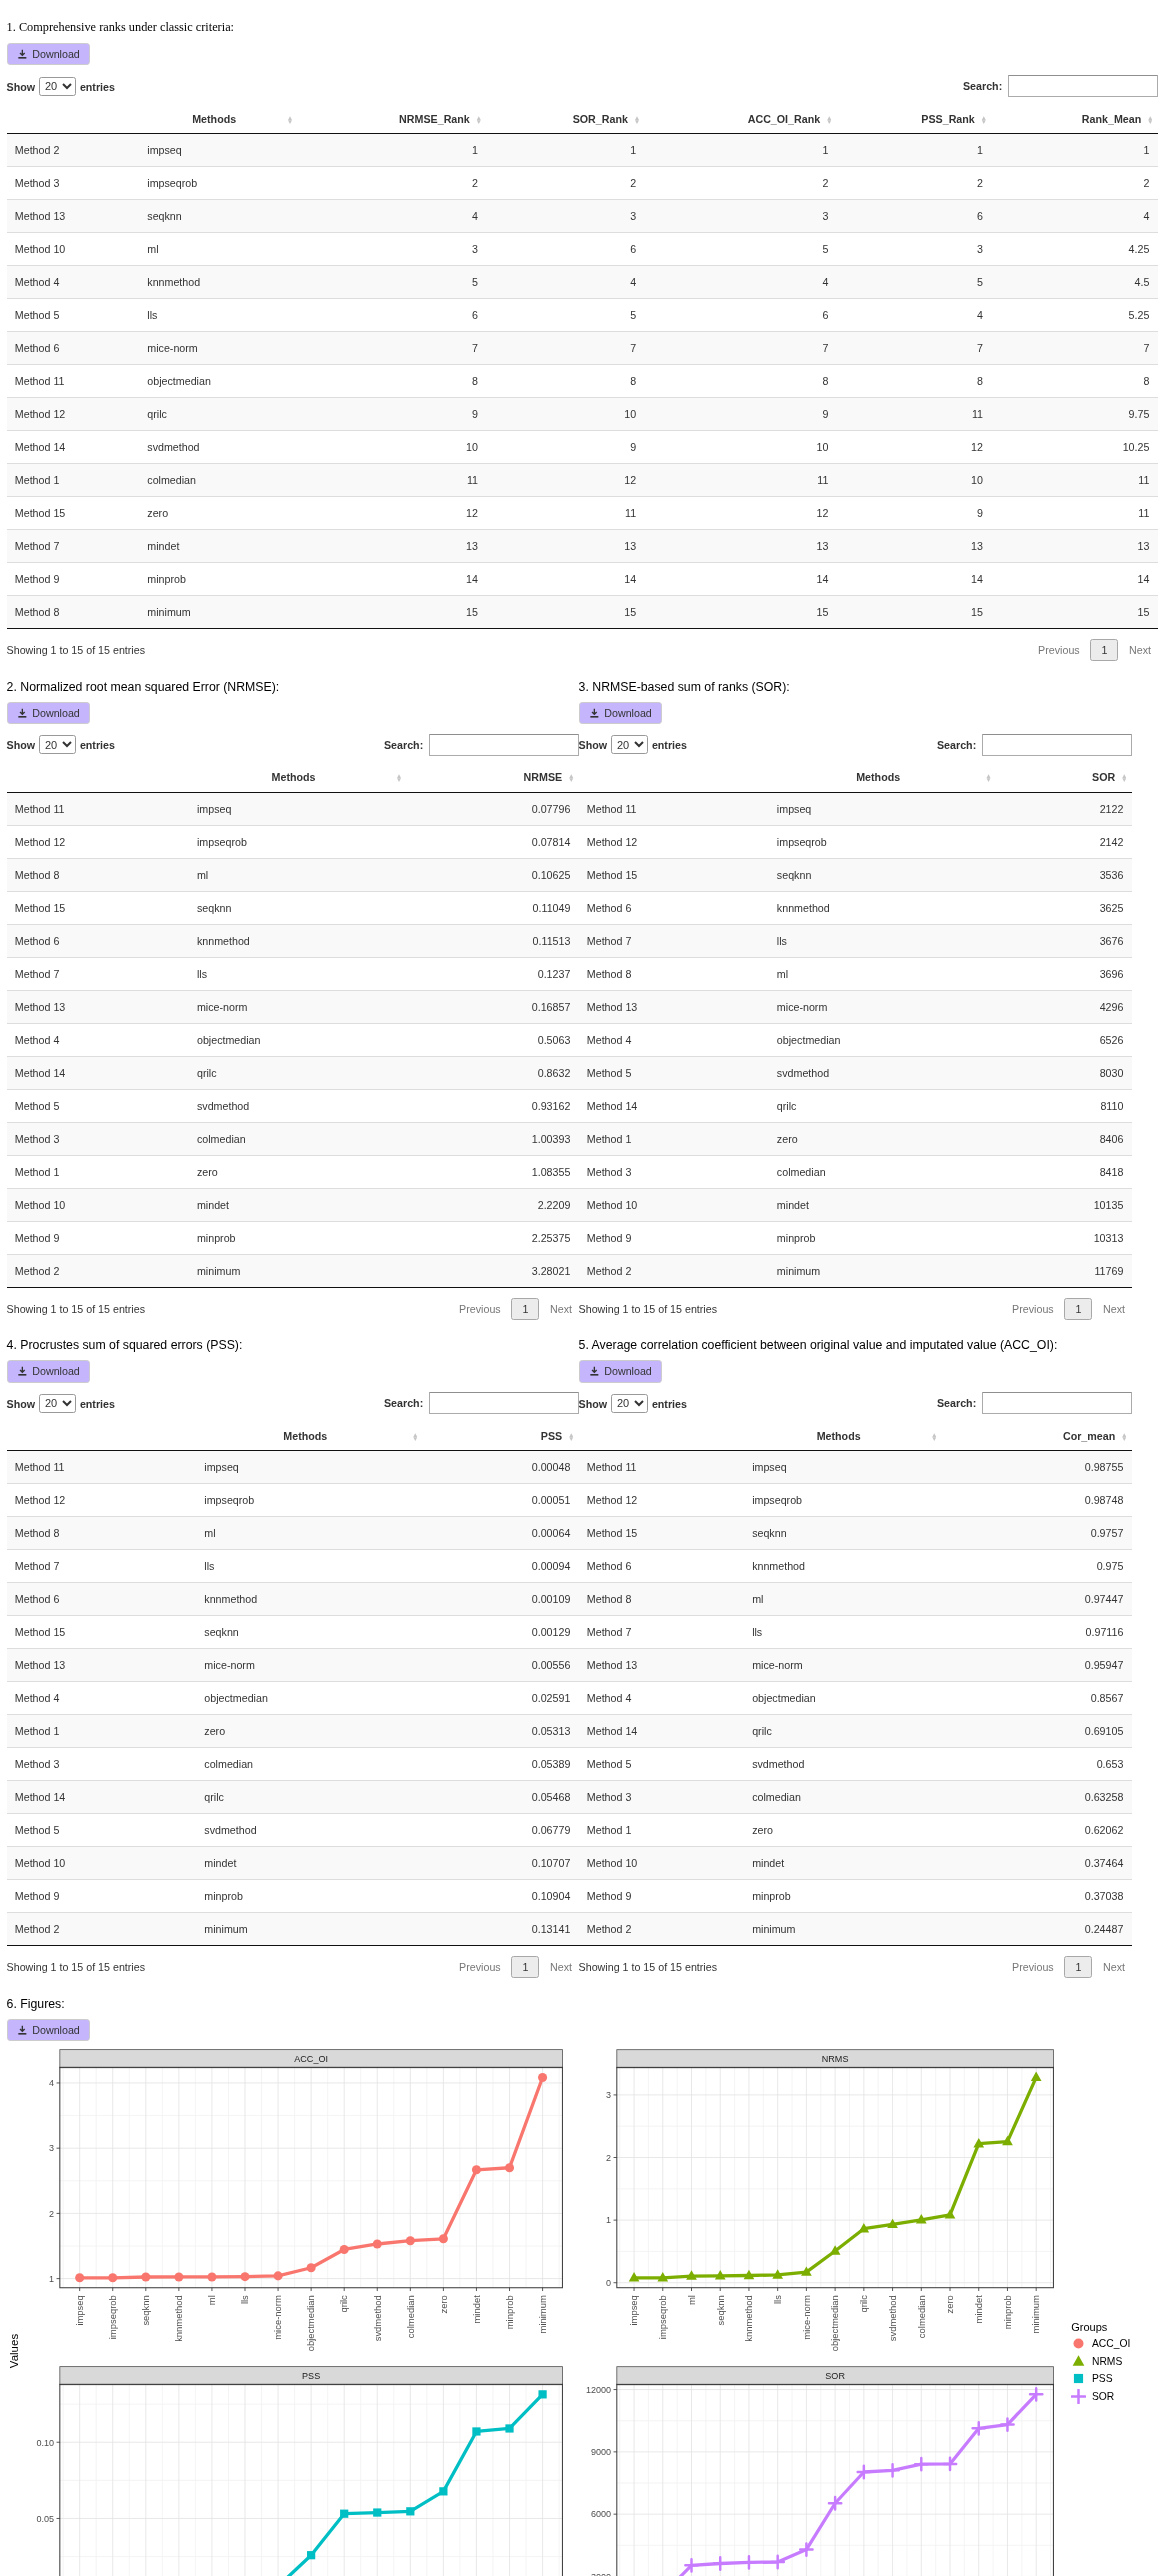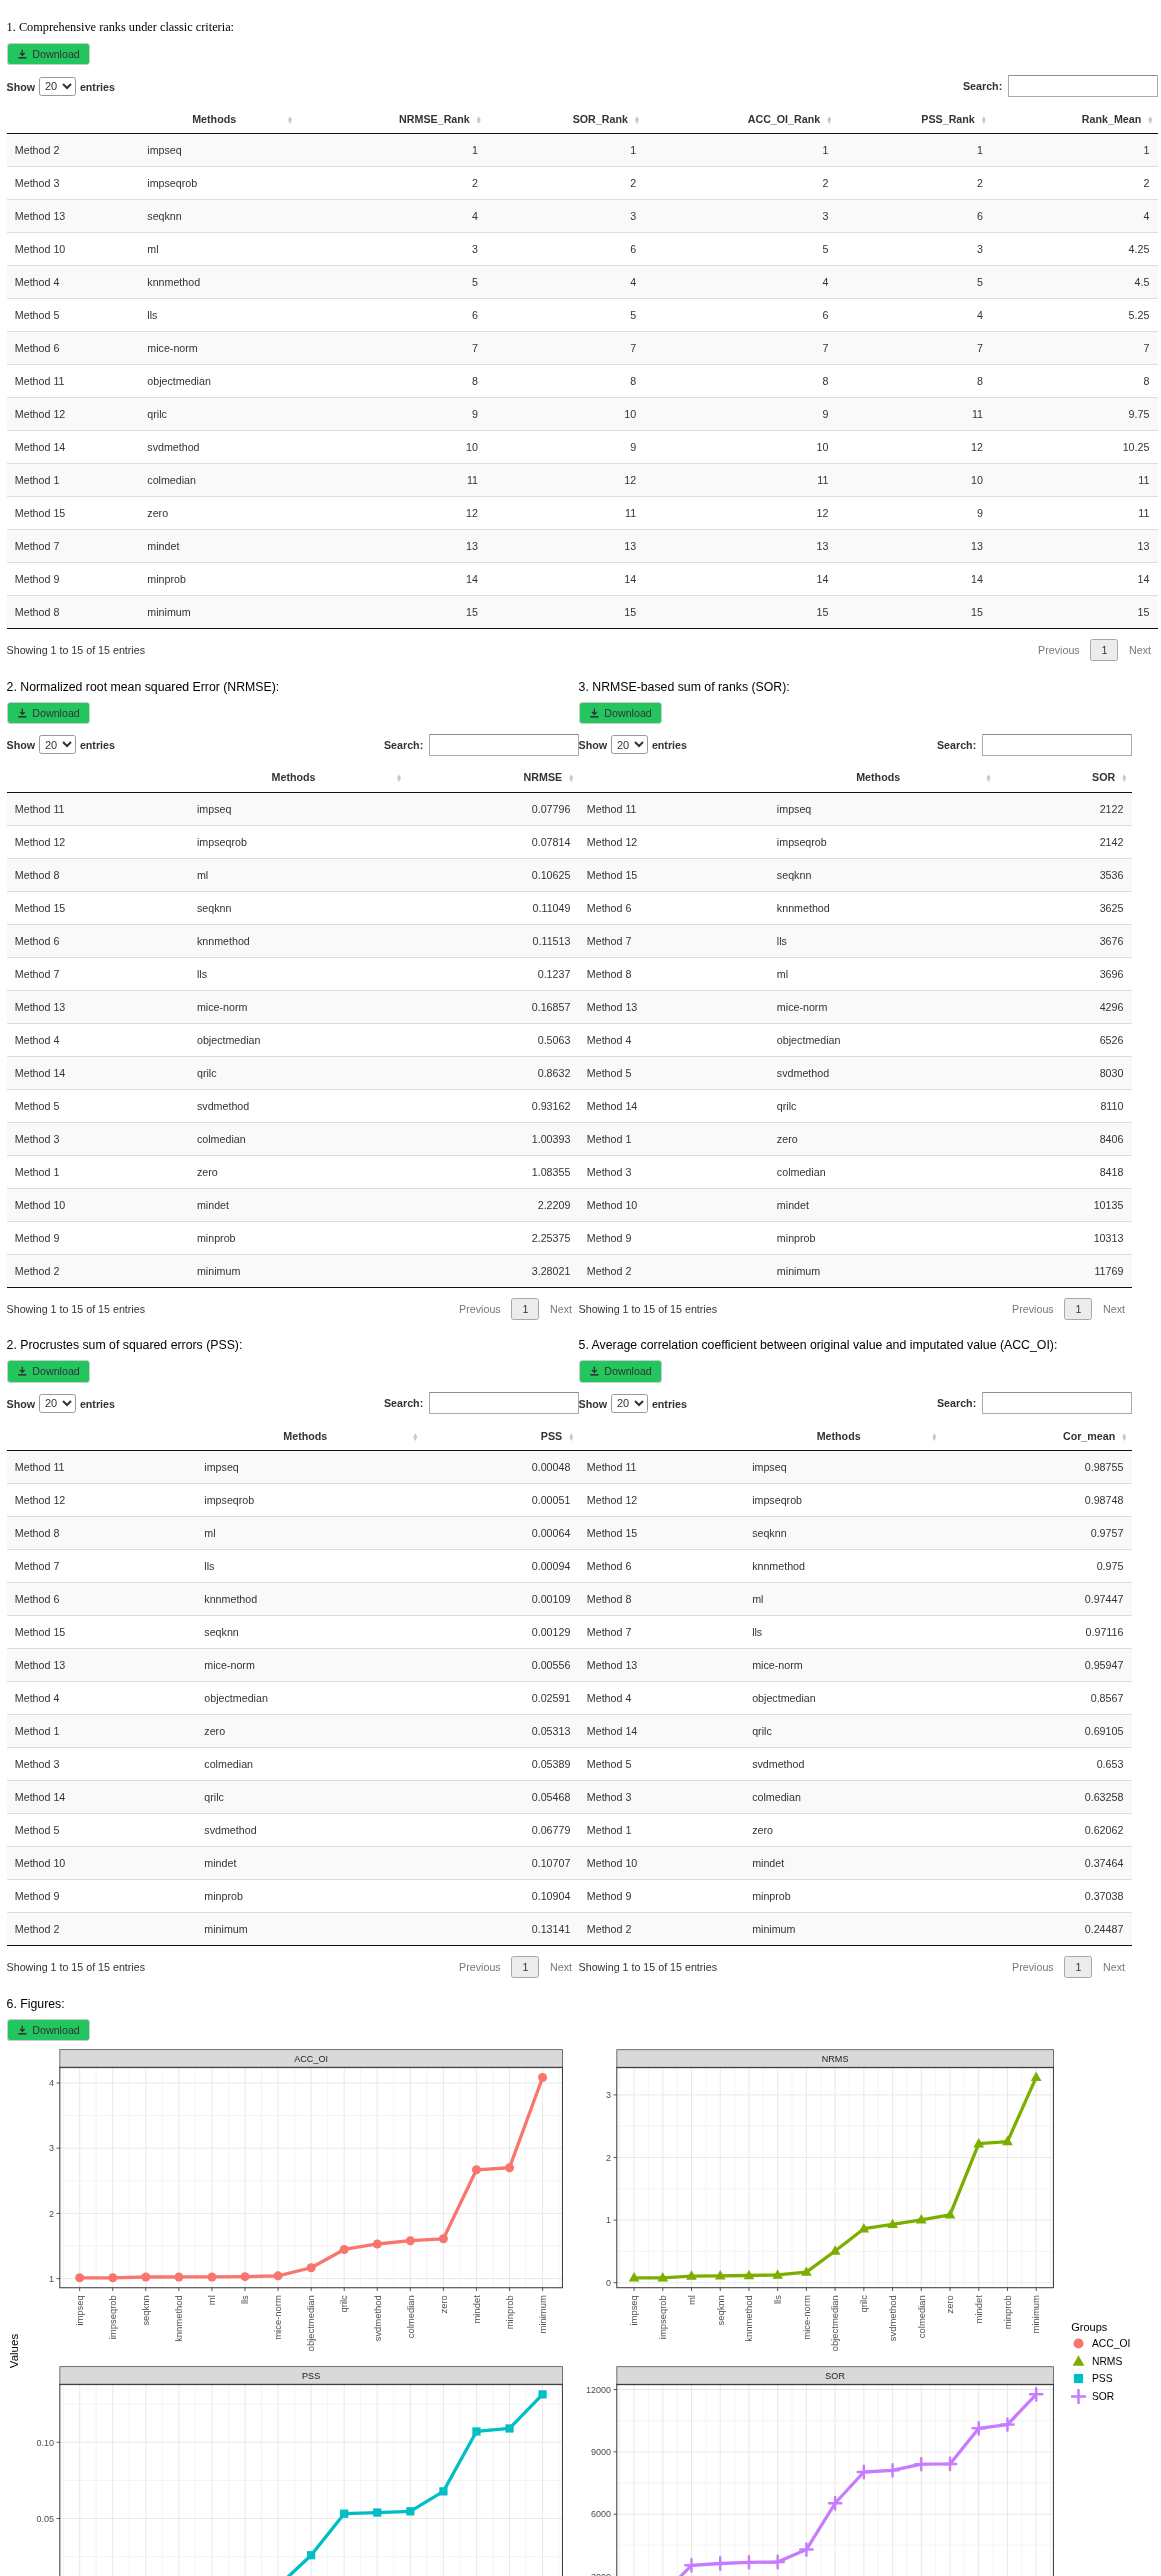--- a/index.html
+++ b/index.html
@@ -1,19 +1,19 @@
 <!DOCTYPE html>
 <html style="font-size:13px"><head>
 <meta charset="utf-8">
 <style>
   html,body{margin:0;padding:0;background:#fff;}
   body{width:1151px;padding:5px 3.3px 11.5px 6.6px;font-family:"Liberation Sans",sans-serif;font-size:10.7px;color:#333;}
   .sec-title{font-size:12.3px;font-weight:400;color:#000;margin:15px 0 5px;}
   .first .sec-title{margin-top:15px;font-family:Liberation Serif, serif;}
-  .dl-btn{display:inline-flex;align-items:center;gap:5px;padding:4.1px 9px;border:0.8px solid #ccc;border-radius:3.3px;background:#22c55e;color:#333;font-size:10.7px;font-family:inherit;cursor:pointer;margin:3.3px 0 1.6px;}
+  .dl-btn{display:inline-flex;align-items:center;gap:5px;padding:4.1px 9px;border:0.8px solid #ccc;border-radius:3.3px;background:#c4b5fd;color:#333;font-size:10.7px;font-family:inherit;cursor:pointer;margin:3.3px 0 1.6px;}
   .dl-btn svg{display:block;}
   .ctrl-row{display:flex;justify-content:space-between;align-items:center;margin:8.2px 0 8.2px;font-weight:bold;color:#333;}
   .show-ctrl select{font-size:11px;font-family:inherit;padding:1.6px 0.8px;margin:0 4.1px;border:0.8px solid #999;border-radius:2.5px;background:#fff;color:#333;}
   .search-ctrl{display:flex;align-items:center;}
   .search-ctrl input{width:141px;height:20px;margin-left:5.8px;border:0.8px solid #ababab;border-top:1.6px solid #8f8f8f;border-radius:0.8px;outline:none;font-family:inherit;font-size:10.7px;padding:0 3.3px;}
   table.dt{width:100%;border-collapse:collapse;border-bottom:1.6px solid #111;margin-top:1.6px;}
   table.dt th{font-weight:bold;color:#333;padding:7.4px 16.4px 8.2px 8.2px;border-bottom:1.6px solid #111;position:relative;vertical-align:bottom;font-size:10.7px;cursor:pointer;}
   table.dt td{padding:10px 8.2px;border-top:0.8px solid #ddd;font-size:10.7px;color:#333;}
   table.dt tbody tr:first-child td{border-top:0.8px solid #bbb;}
   table.dt tbody tr:nth-child(odd){background:#f9f9f9;}
@@ -476,21 +476,21 @@
         <span class="pg-prev">Previous</span>
         <span class="pg-num">1</span>
         <span class="pg-next">Next</span>
       </div>
     </div>
   </section>
 </div>
 
 <div class="two-col">
   <section class="tbl-section">
-    <h2 class="sec-title">2. Procrustes sum of squared errors (PSS):</h2>
+    <h2 class="sec-title">4. Procrustes sum of squared errors (PSS):</h2>
     <button class="dl-btn">
       <span>
           <svg width="10.7" height="10.7" viewBox="0 0 16 16">
             <path d="M8 1v8M4.5 6L8 9.5 11.5 6" stroke="#333" stroke-width="2" fill="none"></path>
             <path d="M2 12h12v2.4H2z" fill="#333"></path>
           </svg>
         </span>
       <span>Download</span>
     </button>
     <div class="ctrl-row">

